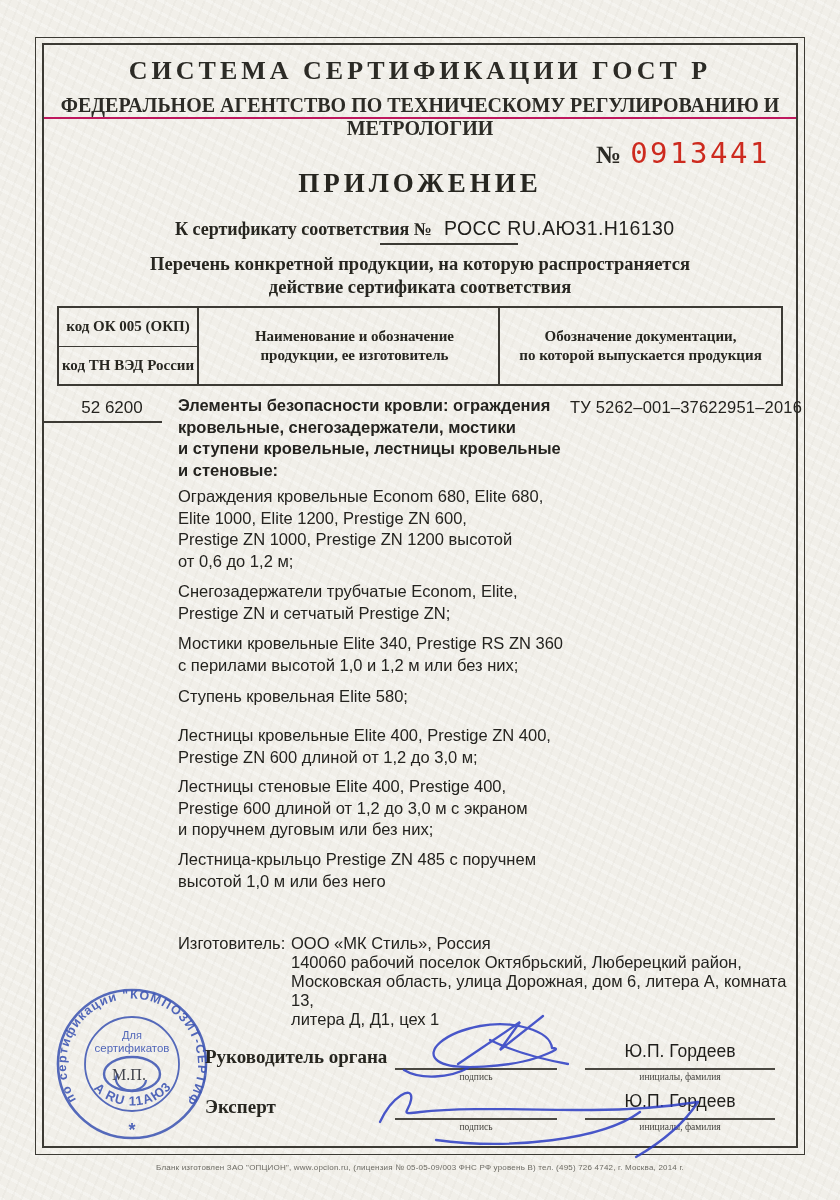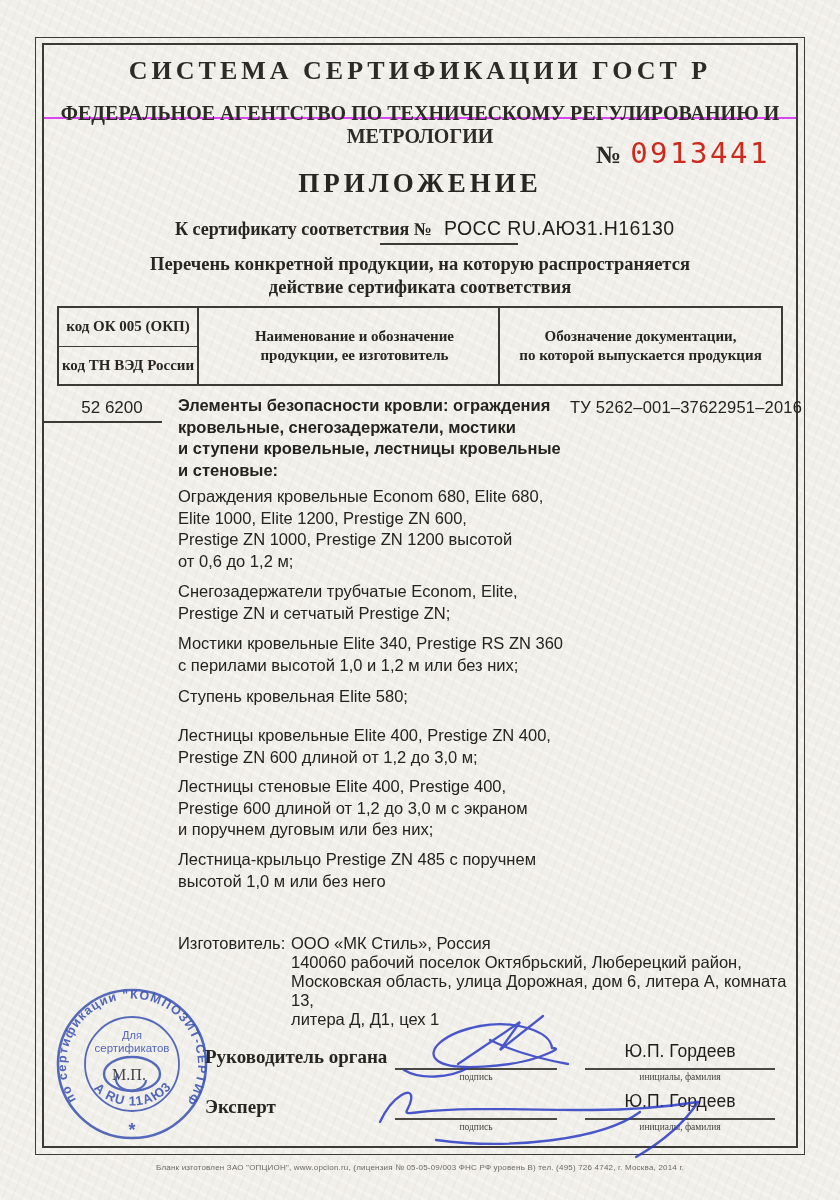--- a/index.html
+++ b/index.html
@@ -13,23 +13,23 @@
       repeating-linear-gradient(28deg, rgba(255,255,255,.30) 0 3px, rgba(0,0,0,0) 3px 11px);
     color:#24231f;
     overflow:hidden;
   }
   .abs{ position:absolute; }
   .pre{ white-space:pre-line; }
 
   .outer-frame{ left:35px; top:37px; width:770px; height:1118px; border:1.5px solid #3c3a34; }
   .inner-frame{ left:42px; top:43px; width:756px; height:1105px; border:2px solid #3c3a34; }
 
-  .header-box{ left:44px; top:45px; width:752px; height:74px; border-bottom:2px solid #d946ef; text-align:center; }
+  .header-box{ left:44px; top:45px; width:752px; height:74px; border-bottom:2px solid #be185d; text-align:center; }
   .sys-title{ margin-top:11px; font-family:"Liberation Serif", serif; font-weight:bold; font-size:26px; letter-spacing:4px; color:#2c2b26; }
-  .agency-title{ margin-top:16px; font-family:"Liberation Serif", serif; font-weight:bold; font-size:20px; letter-spacing:0px; color:#2c2b26; }
+  .agency-title{ margin-top:8px; font-family:"Liberation Serif", serif; font-weight:bold; font-size:20px; letter-spacing:0px; color:#2c2b26; }
 
   .doc-number{ left:596px; top:136px; display:flex; align-items:baseline; }
   .num-sign{ font-family:"Liberation Serif", serif; font-weight:bold; font-size:25px; color:#2c2b26; }
   .num-value{ margin-left:9px; font-family:"DejaVu Sans Mono", monospace; font-weight:normal; font-size:29px; letter-spacing:2.5px; color:#cd2a1e; }
 
   .doc-title{ left:0; top:168px; width:840px; text-align:center; font-family:"Liberation Serif", serif; font-weight:bold; font-size:27px; letter-spacing:4px; color:#272620; }
 
   .cert-row{ left:175px; top:217px; display:flex; align-items:baseline; }
   .cert-label{ font-family:"Liberation Serif", serif; font-weight:bold; font-size:18px; color:#272620; }
   .cert-value{ margin-left:12px; font-size:19.5px; letter-spacing:.4px; color:#1f1e1b; }

